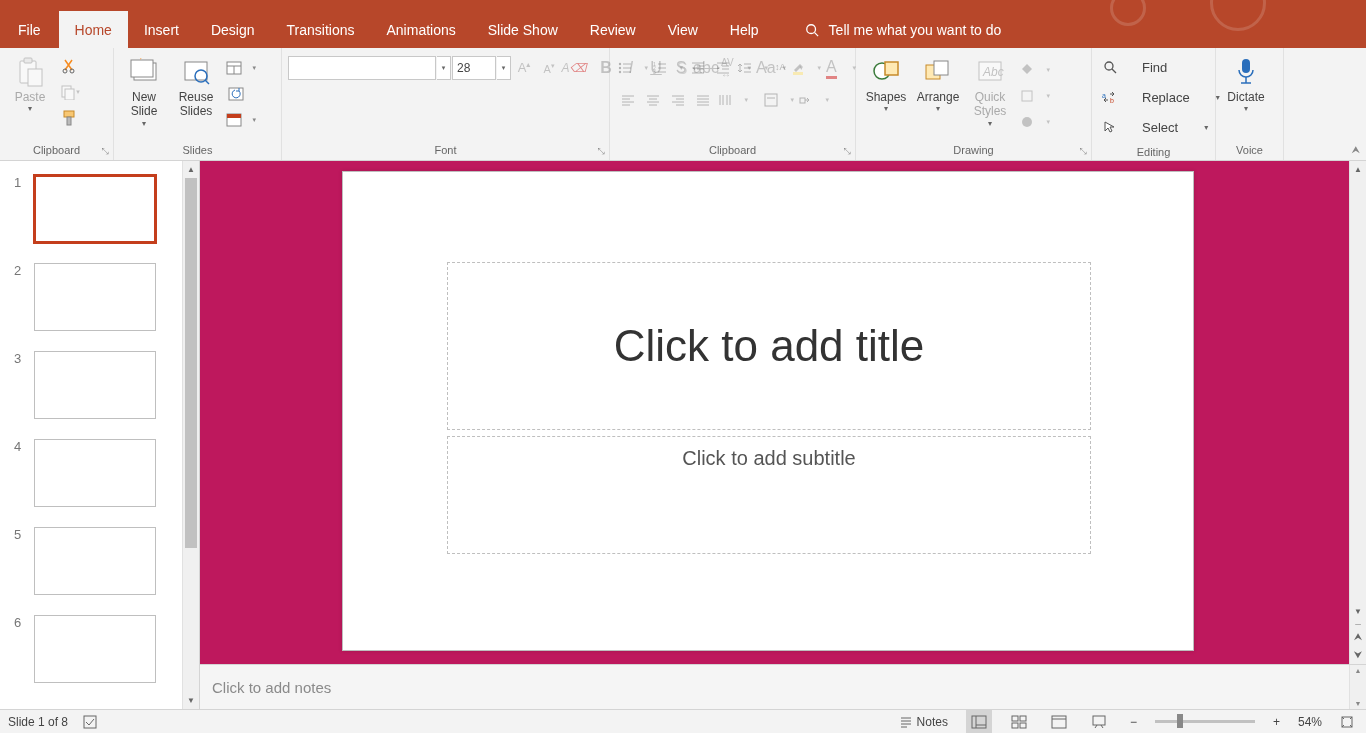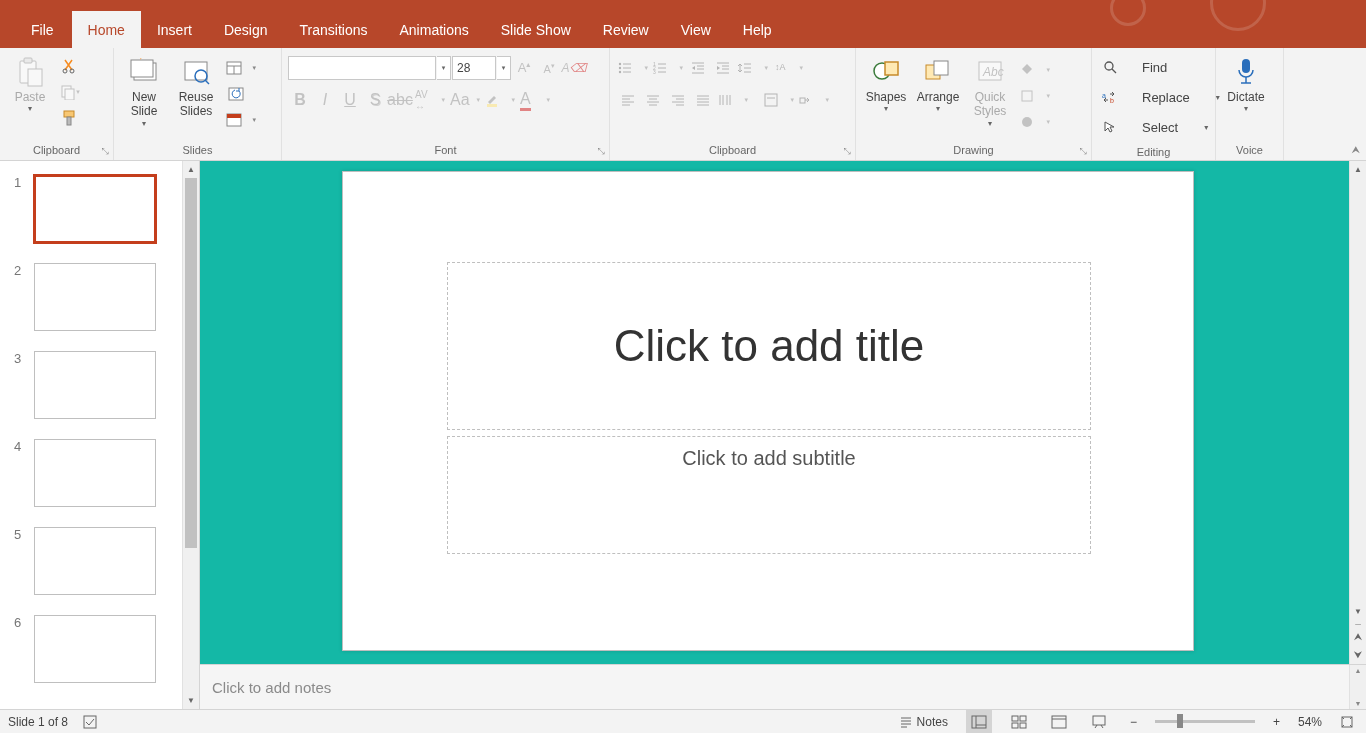--- a/index.html
+++ b/index.html
@@ -9,21 +9,21 @@
 .titlebar { height: 11px; background: #b7472a; position: relative; }
 .titlebar-deco { position: absolute; right: 40px; top: -30px; width: 600px; height: 60px; opacity: 0.15; }
 .titlebar-deco::before, .titlebar-deco::after { content: ""; position: absolute; border: 3px solid #fff; border-radius: 50%; }
 .titlebar-deco::before { width: 50px; height: 50px; right: 60px; top: 5px; }
 .titlebar-deco::after { width: 30px; height: 30px; right: 180px; top: 20px; }
 
 
 .tabs { height: 37px; background: #b7472a; display: flex; align-items: stretch; color: #fff; font-size: 14px; }
 .tab { padding: 0 16px; display: flex; align-items: center; cursor: pointer; }
 .tab.active { background: #f3f3f3; color: #b7472a; }
-.tab-file { padding: 0 18px; margin-left: 13px; }
+.tab-file { padding: 0 18px; }
 .tell-me { display: flex; align-items: center; gap: 10px; margin-left: 30px; }
 .tell-me-icon { width: 14px; height: 14px; }
 .tabs-right { margin-left: auto; display: flex; align-items: center; gap: 20px; padding-right: 18px; }
 .share { display: flex; align-items: center; gap: 8px; }
 .user-icon { width: 20px; height: 20px; border-radius: 50%; background: #fff; display: flex; align-items: center; justify-content: center; }
 
 
 .ribbon { height: 113px; background: #f3f3f3; border-bottom: 1px solid #d4d4d4; display: flex; position: relative; }
 .group { border-right: 1px solid #e1e1e1; display: flex; flex-direction: column; }
 .group-body { flex: 1; display: flex; align-items: flex-start; padding: 4px 6px; gap: 4px; }
@@ -59,21 +59,21 @@
 .thumb-num { font-size: 13px; color: #767676; width: 10px; }
 .thumb { width: 122px; height: 68px; background: #fff; border: 1px solid #bfbfbf; }
 .thumb.selected { border: 2px solid #c43e1c; outline: 1px solid #c43e1c; }
 .vscroll { width: 17px; background: #f0f0f0; border-left: 1px solid #e1e1e1; display: flex; flex-direction: column; }
 .vscroll .arrow { height: 17px; display: flex; align-items: center; justify-content: center; font-size: 8px; color: #666; }
 .vscroll .thumb-bar { flex: 1; position: relative; }
 .vscroll .handle { position: absolute; left: 2px; right: 2px; background: #c1c1c1; }
 
 .canvas-area { flex: 1; display: flex; flex-direction: column; min-width: 0; }
 .canvas-scroll-wrap { flex: 1; display: flex; min-height: 0; }
-.canvas { flex: 1; background: #14b8a6; position: relative; overflow: hidden; }
+.canvas { flex: 1; background: #be185d; position: relative; overflow: hidden; }
 .slide { position: absolute; left: 142px; top: 10px; width: 852px; height: 480px; background: #fff; box-shadow: 0 0 4px rgba(0,0,0,0.15); border: 1px solid #bebebe; }
 .placeholder { position: absolute; border: 1px dashed #bfbfbf; display: flex; align-items: center; justify-content: center; color: #333; }
 .ph-title { left: 104px; top: 90px; width: 644px; height: 168px; font-size: 44px; color: #333; }
 .ph-sub { left: 104px; top: 264px; width: 644px; height: 118px; font-size: 20px; color: #555; align-items: flex-start; padding-top: 10px; }
 
 .canvas-vscroll { width: 17px; background: #f0f0f0; border-left: 1px solid #e1e1e1; display: flex; flex-direction: column; }
 .canvas-vscroll .arrow { height: 17px; display: flex; align-items: center; justify-content: center; font-size: 8px; color: #666; }
 .canvas-vscroll .mid { flex: 1; }
 .canvas-vscroll .nav-sep { height: 8px; display: flex; align-items: center; justify-content: center; font-size: 8px; color: #888; }
 .canvas-vscroll .nav-btn { height: 18px; display: flex; align-items: center; justify-content: center; font-size: 10px; color: #666; }
@@ -104,20 +104,27 @@
   <div class="tab tab-file">File</div>
   <div class="tab active">Home</div>
   <div class="tab">Insert</div>
   <div class="tab">Design</div>
   <div class="tab">Transitions</div>
   <div class="tab">Animations</div>
   <div class="tab">Slide Show</div>
   <div class="tab">Review</div>
   <div class="tab">View</div>
   <div class="tab">Help</div>
+  <div class="tell-me">
+    <svg class="tell-me-icon" viewBox="0 0 16 16">
+        <circle cx="7" cy="7" r="5" fill="none" stroke="#fff" stroke-width="1.5"></circle>
+        <line x1="11" y1="11" x2="15" y2="15" stroke="#fff" stroke-width="1.5"></line>
+      </svg>
+    <span>Tell me what you want to do</span>
+  </div>
 </div>
 
 <div class="ribbon">
 
   <div class="group" style="width:114px">
     <div class="group-body">
       <div class="big-btn disabled">
         <div class="ico disabled-ico">
           <svg width="28" height="30" viewBox="0 0 28 30">
               <rect x="4" y="4" width="16" height="22" rx="1" fill="#fff" stroke="#888"></rect>
@@ -201,21 +208,21 @@
               <rect x="1" y="1" width="14" height="4" fill="#c43e1c"></rect>
             </svg>
             <span style="font-size:7px">▾</span>
           </div>
       </div>
     </div>
     <div class="group-label"><span>Slides</span></div>
   </div>
 
   <div class="group" style="width:328px">
-    <div class="group-body" style="flex-direction:column;gap:8px;padding-top:8px">
+    <div class="group-body" style="flex-direction:row;gap:8px;padding-top:8px">
       <div class="row">
         <input class="font-name" style="">
         <div class="combo-drop">▾</div>
         <input class="font-size" value="28" style="">
         <div class="combo-drop">▾</div>
         <div class="small-btn disabled-ico">
             <span style="font-size:13px">A<sup style="font-size:8px">▴</sup></span>
           </div>
         <div class="small-btn disabled-ico">
             <span style="font-size:11px">A<sup style="font-size:7px">▾</sup></span>

